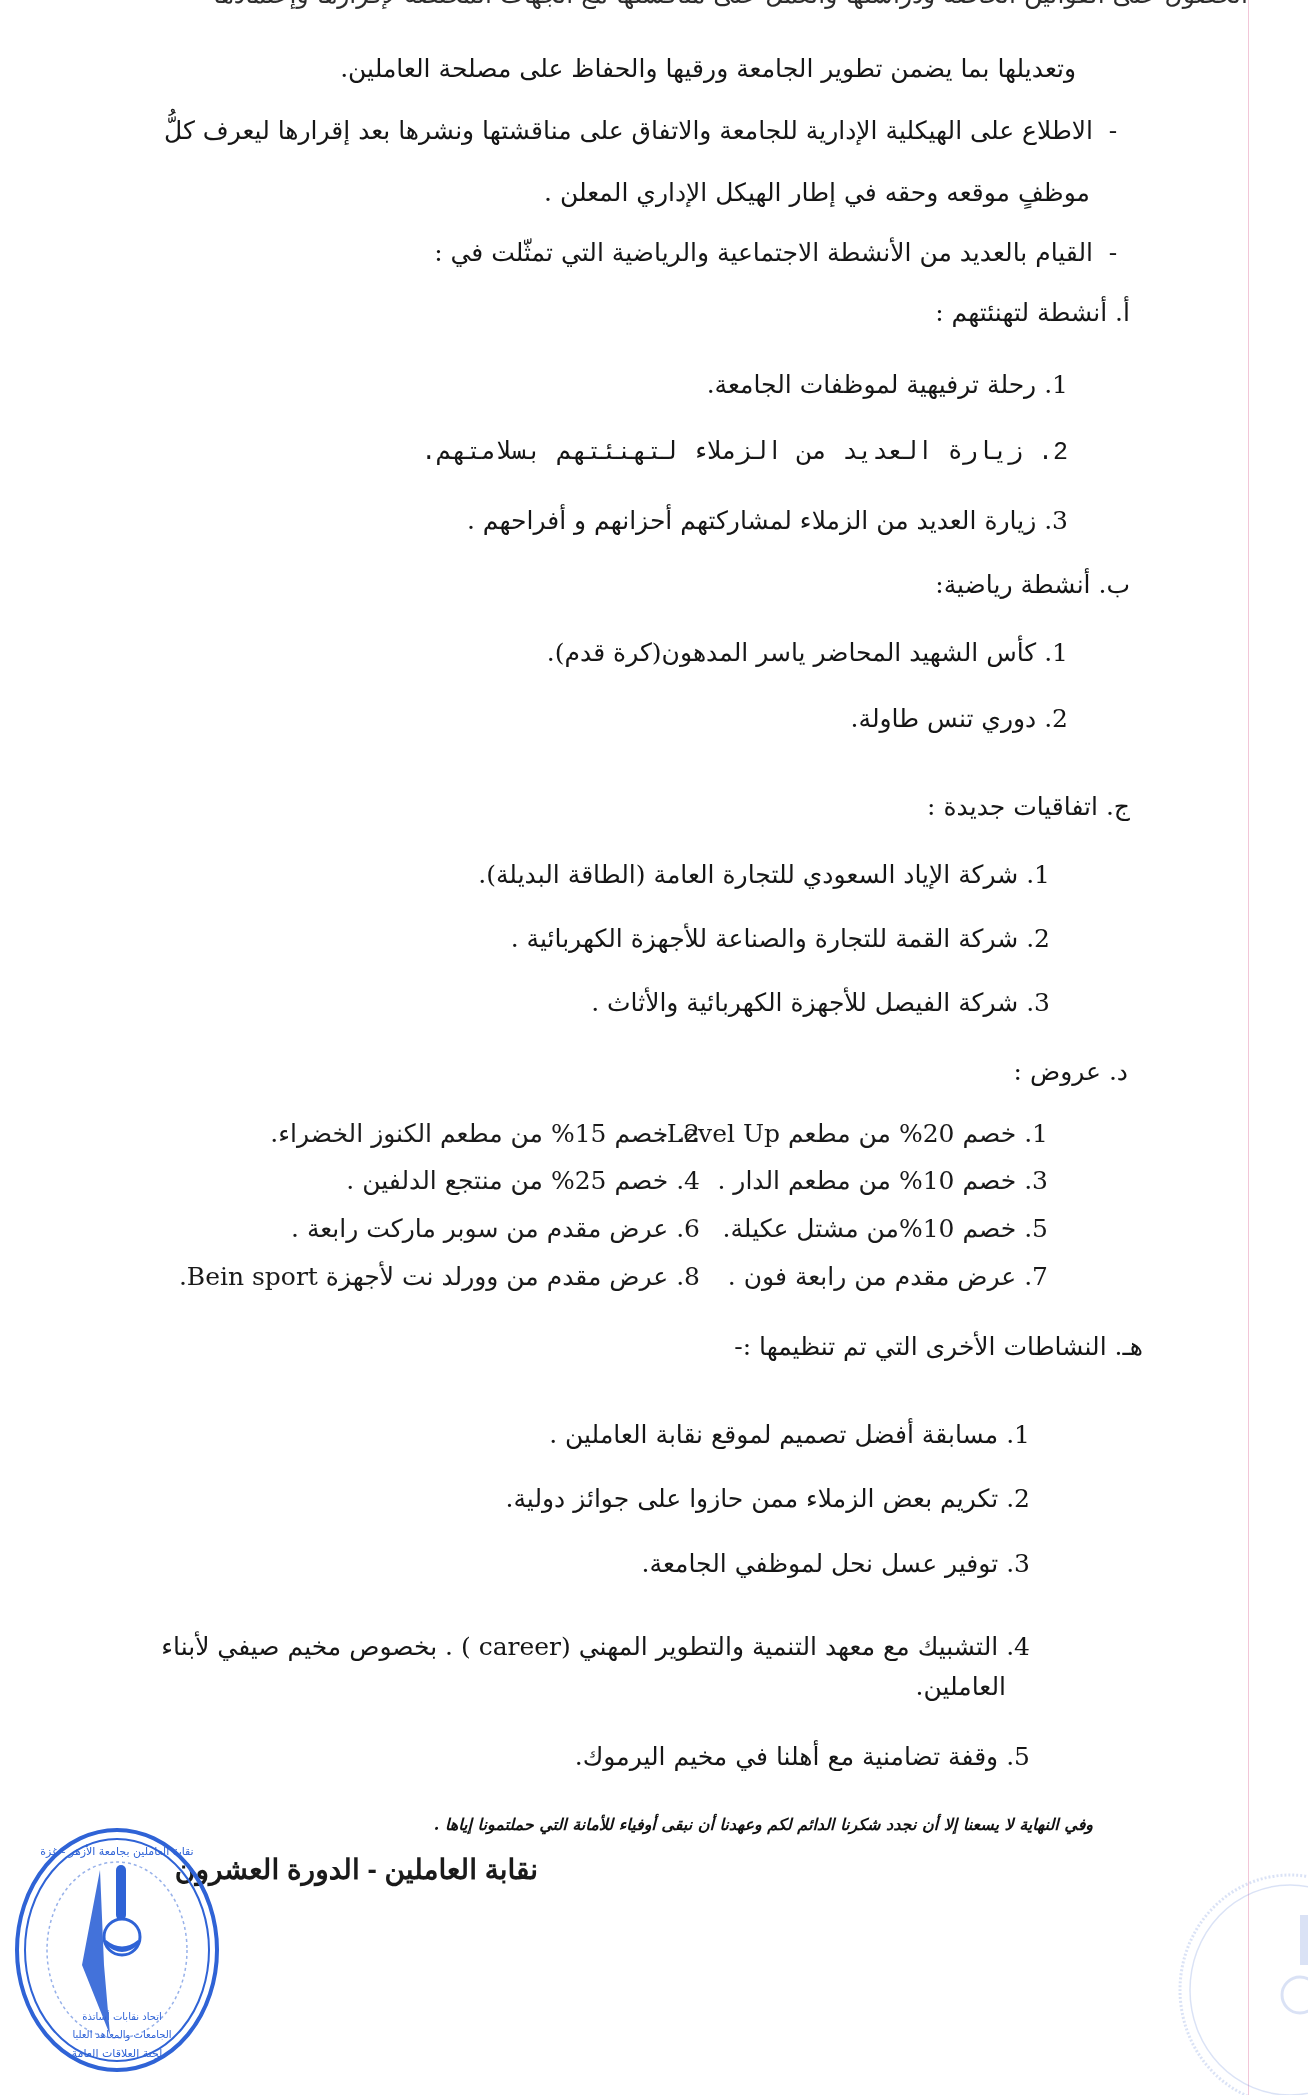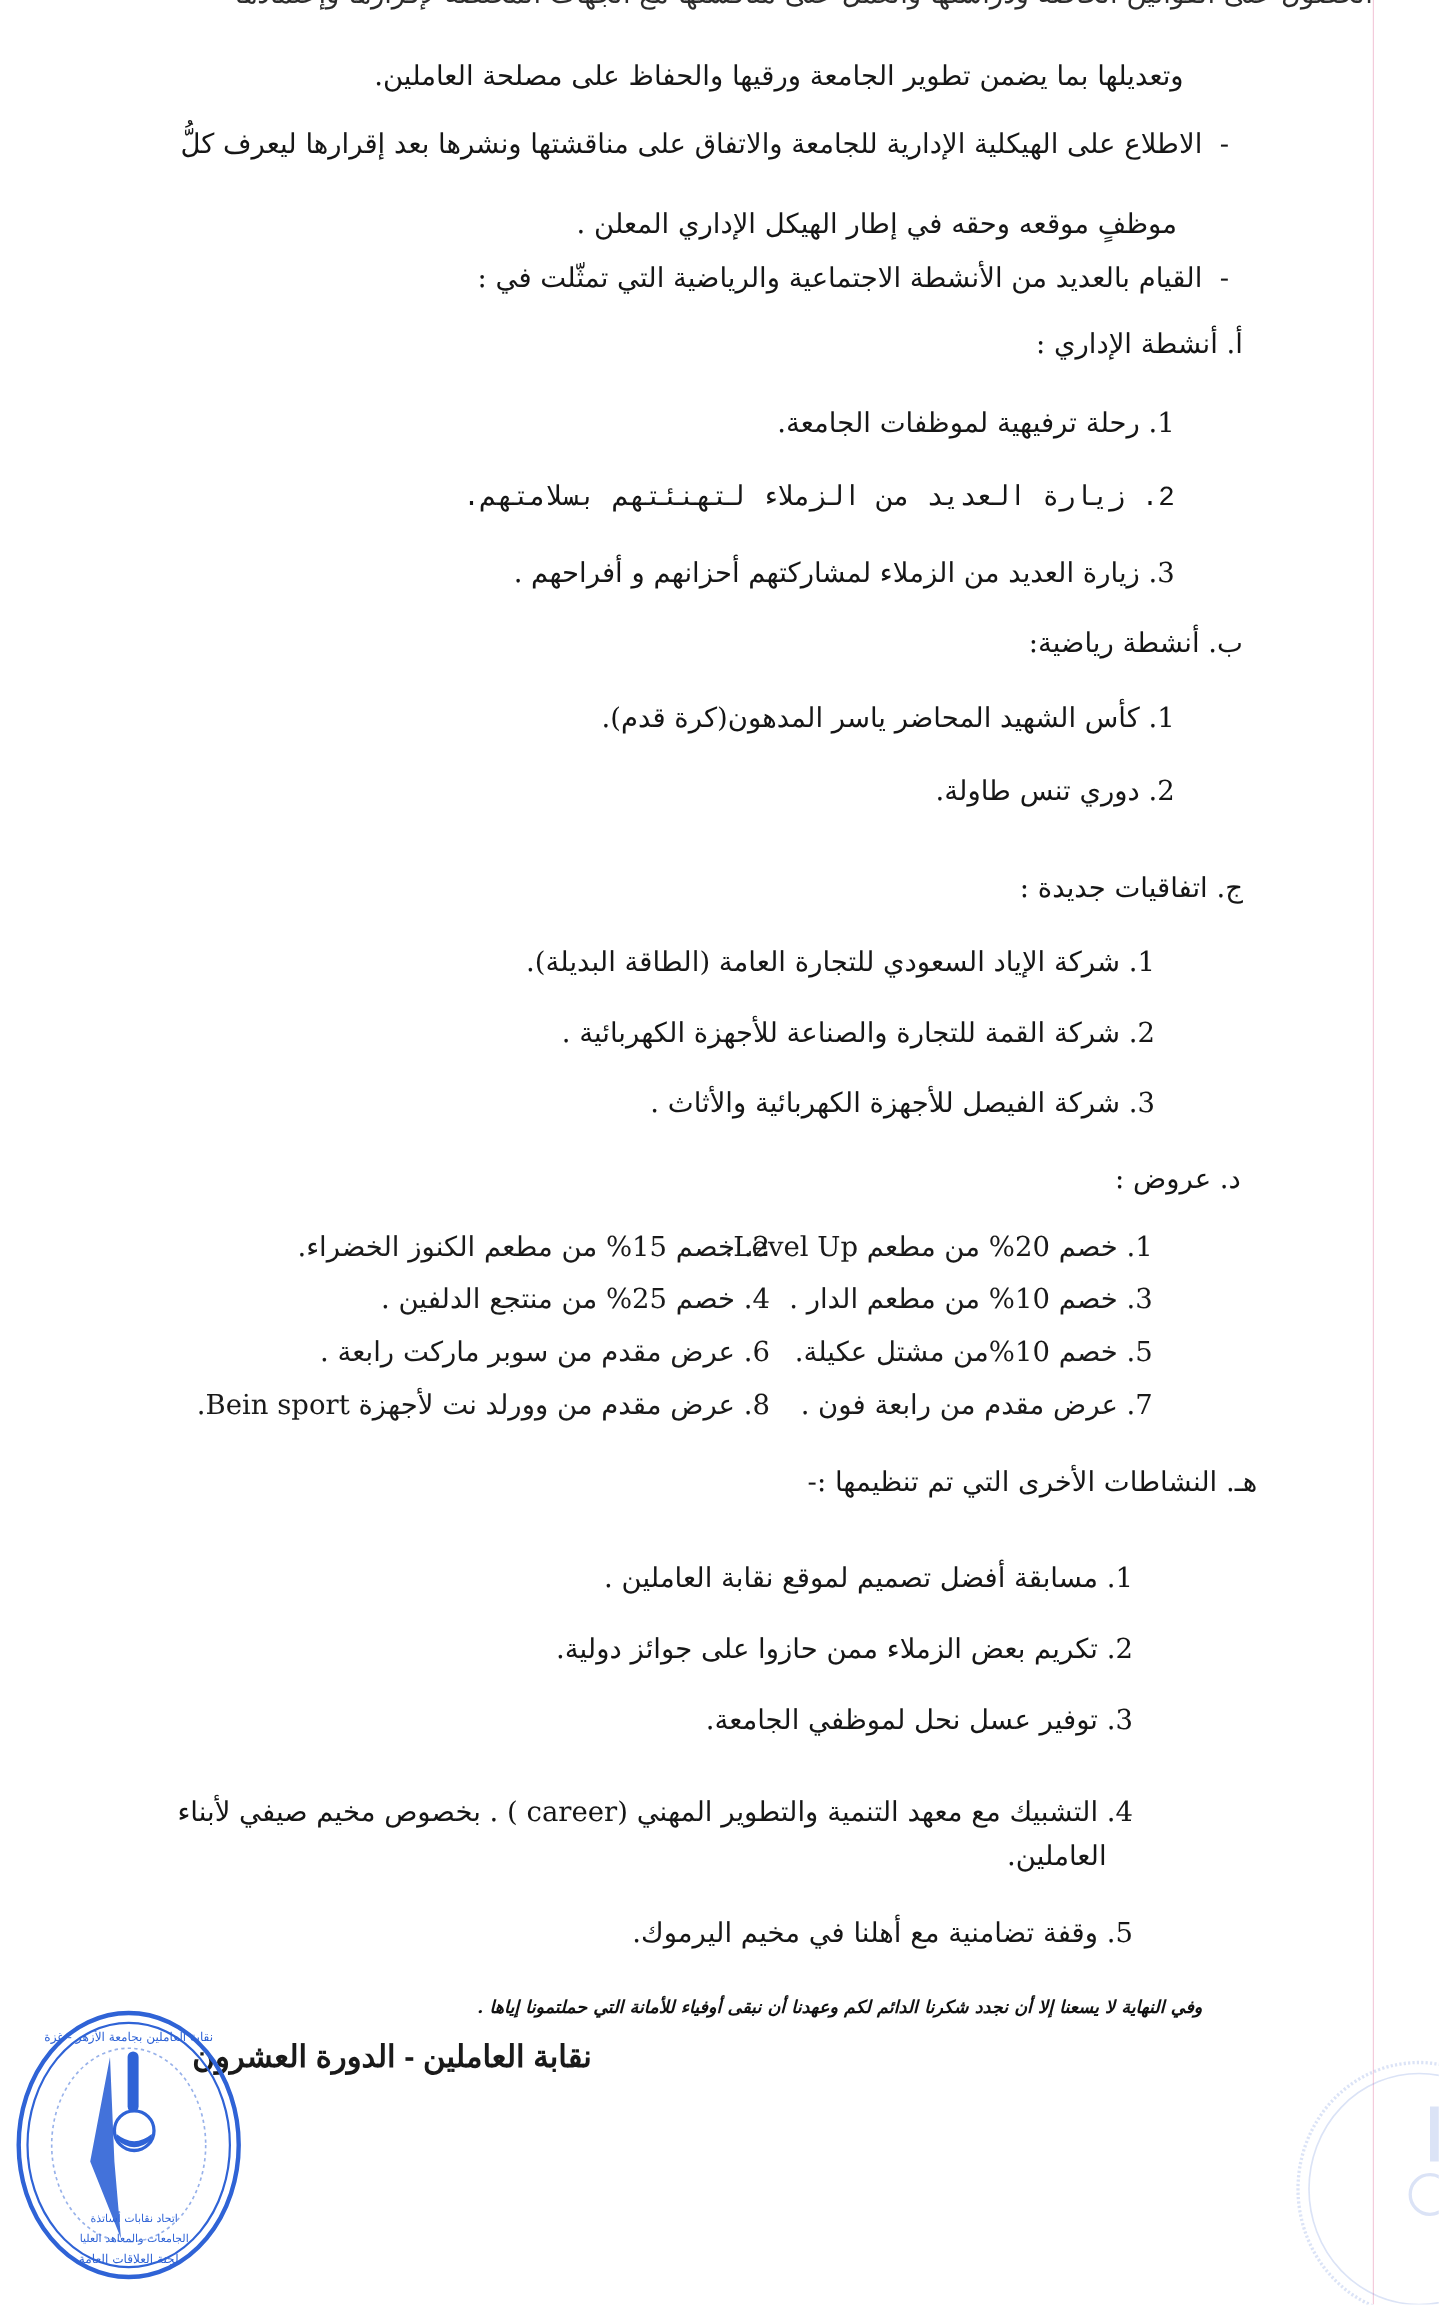--- a/index.html
+++ b/index.html
@@ -43,27 +43,27 @@
 <div class="page">
   <div class="margin-line"></div>
 
   <div class="line cut">الحصول على القوانين الخاصة ودراستها والعمل على مناقشتها مع الجهات المختصة لإقرارها وإعتمادها</div>
 
   <div class="line" style="top:52px; right:232px;">وتعديلها بما يضمن تطوير الجامعة ورقيها والحفاظ على مصلحة العاملين.</div>
 
   <div class="line" style="top:114px; right:175px;">
     <span class="bullet-dash">-</span><span>الاطلاع على الهيكلية الإدارية للجامعة والاتفاق على مناقشتها ونشرها بعد إقرارها  ليعرف كلُّ</span>
   </div>
-  <div class="line" style="top:176px; right:238px;margin-top:11px;">موظفٍ موقعه وحقه في إطار الهيكل الإداري المعلن .</div>
+  <div class="line" style="top:176px; right:218px;">موظفٍ موقعه وحقه في إطار الهيكل الإداري المعلن .</div>
 
   <div class="line" style="top:236px; right:175px;">
     <span class="bullet-dash">-</span><span>القيام بالعديد من الأنشطة الاجتماعية والرياضية التي تمثّلت في :</span>
   </div>
 
-  <div class="line" style="top:296px; right:178px;">أ.   أنشطة الإداري :</div>
+  <div class="line" style="top:296px; right:178px;">أ.   أنشطة لتهنئتهم :</div>
   <div class="line" style="top:368px; right:240px;">1. رحلة ترفيهية لموظفات الجامعة.</div>
   <div class="line" style="top:436px; right:240px;font-family:Liberation Mono, monospace;">2. زيارة العديد من الزملاء لتهنئتهم بسلامتهم.</div>
   <div class="line" style="top:504px; right:240px;">3. زيارة العديد من الزملاء لمشاركتهم أحزانهم و أفراحهم .</div>
 
   <div class="line" style="top:568px; right:178px;">ب. أنشطة رياضية:</div>
   <div class="line" style="top:636px; right:240px;">1. كأس الشهيد المحاضر ياسر المدهون(كرة قدم).</div>
   <div class="line" style="top:702px; right:240px;">2. دوري تنس طاولة.</div>
 
   <div class="line" style="top:790px; right:178px;">ج.   اتفاقيات جديدة :</div>
   <div class="line" style="top:858px; right:258px;">1. شركة الإياد السعودي للتجارة العامة (الطاقة البديلة).</div>

